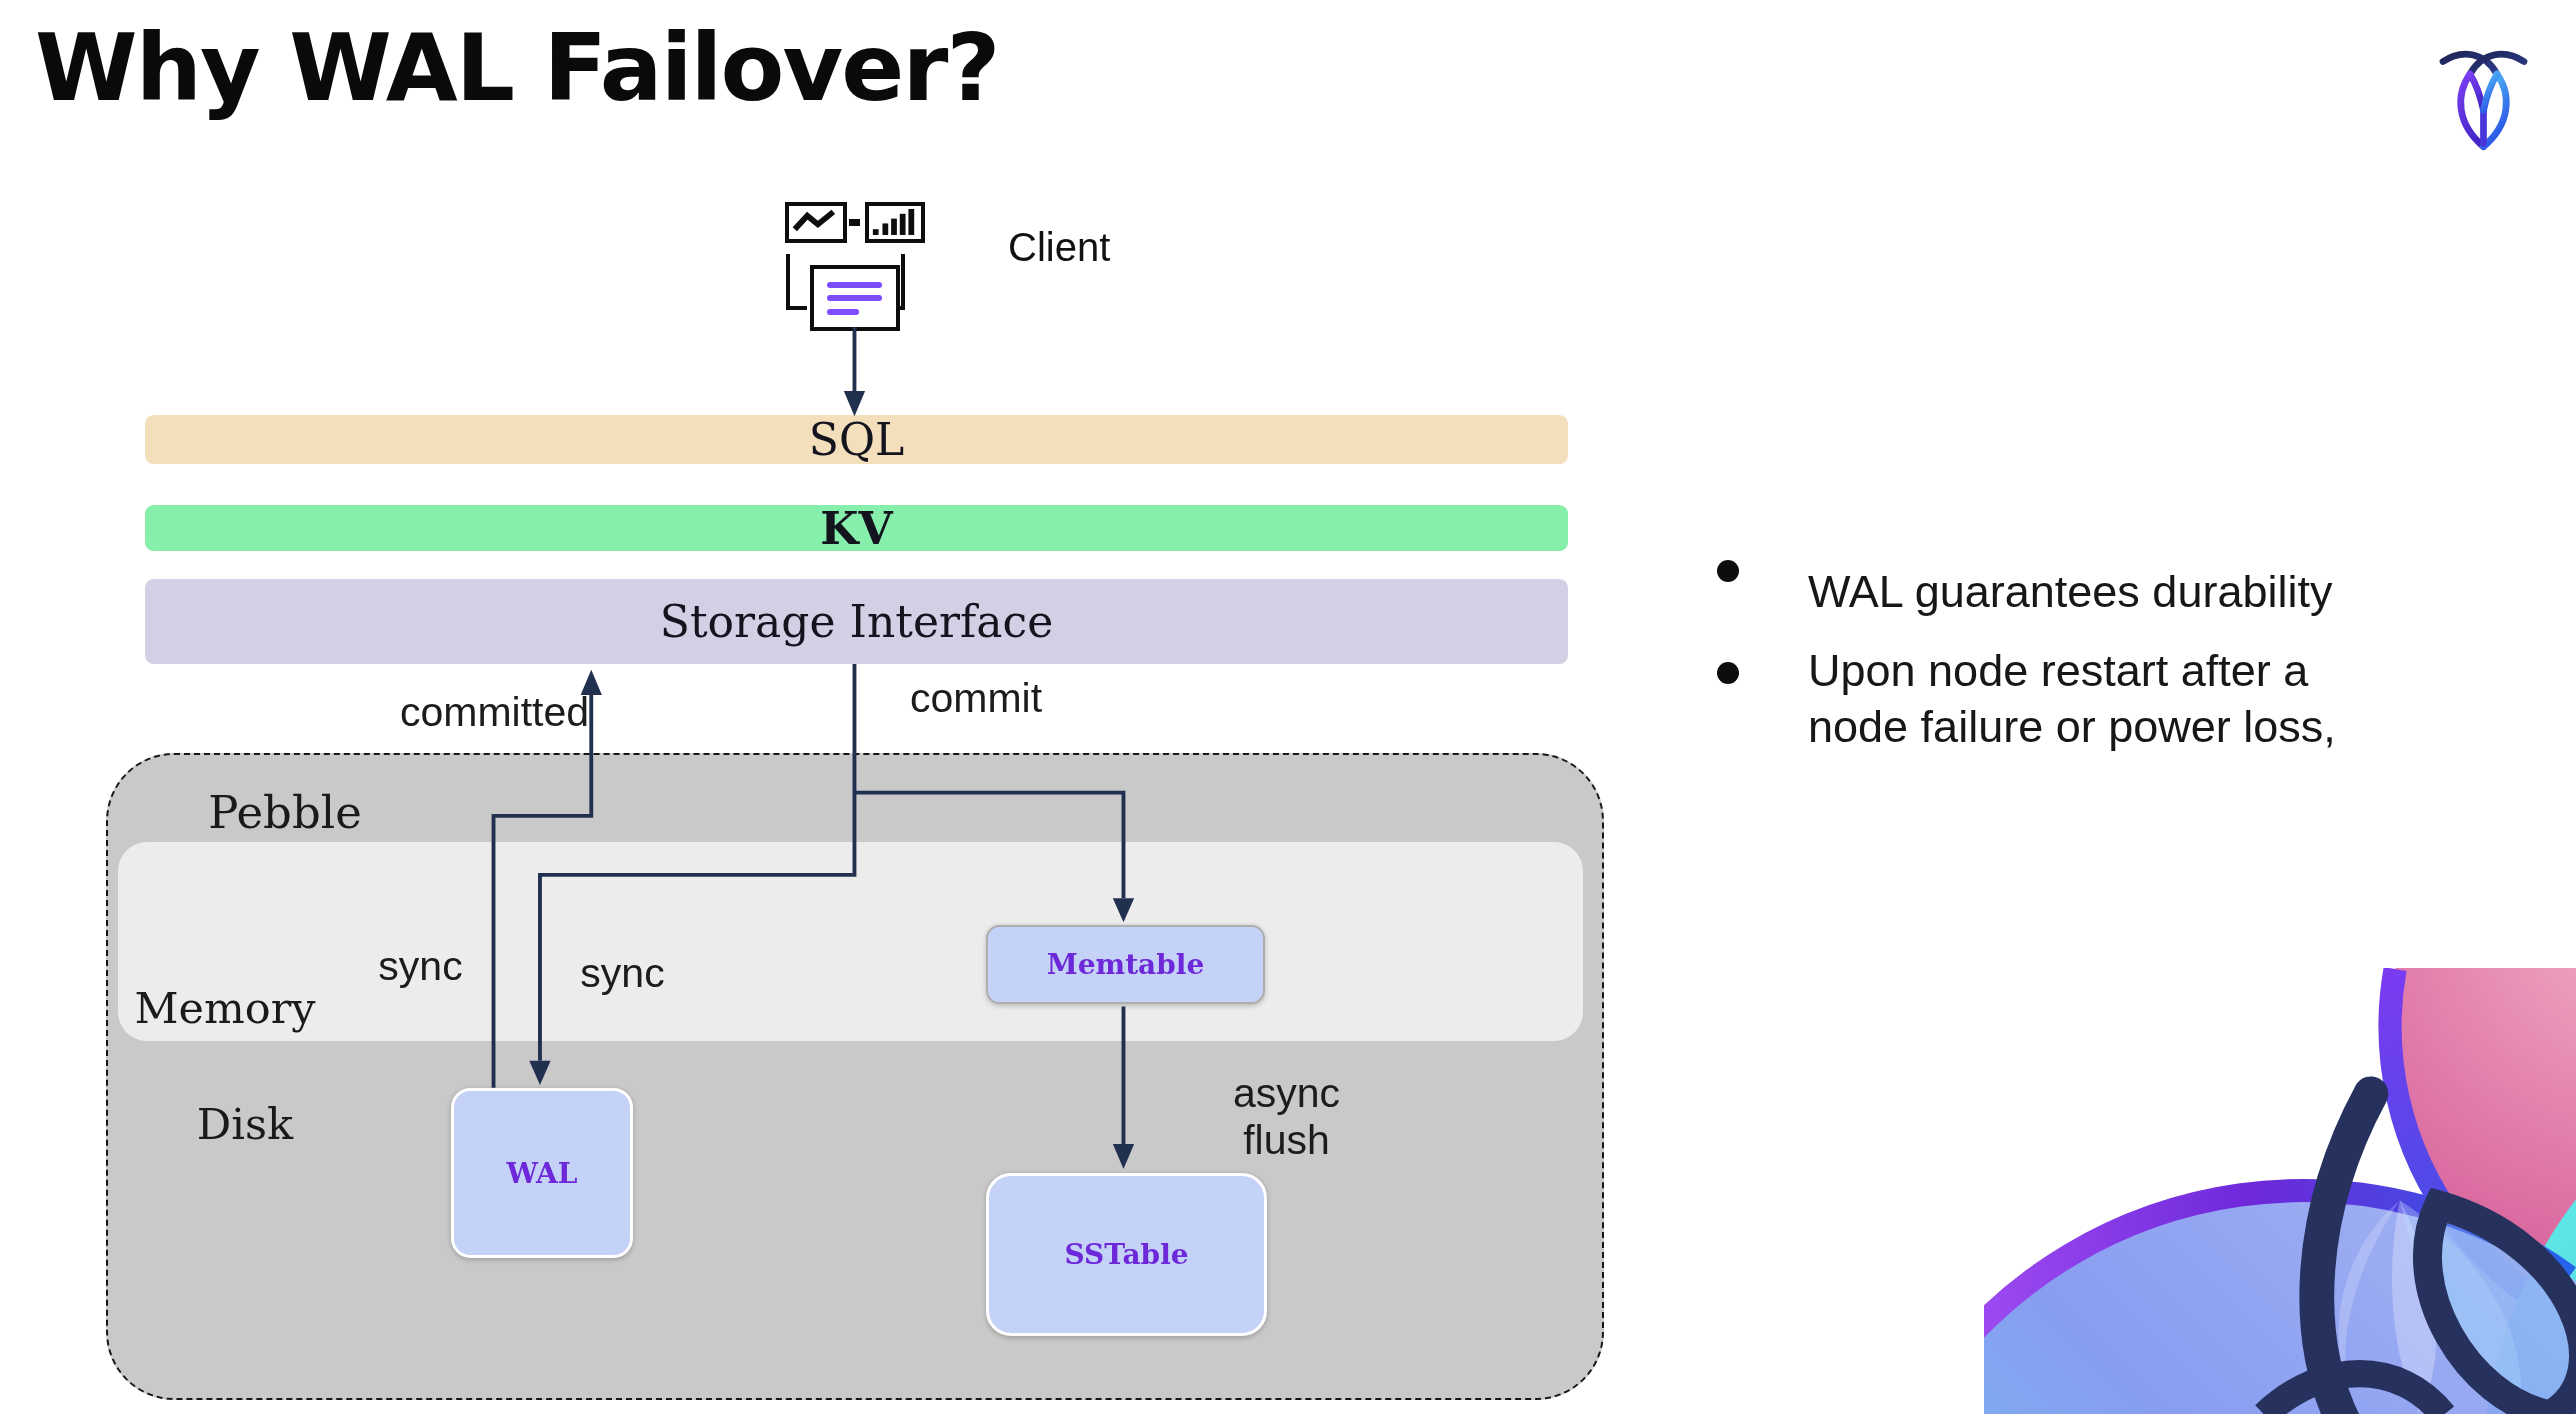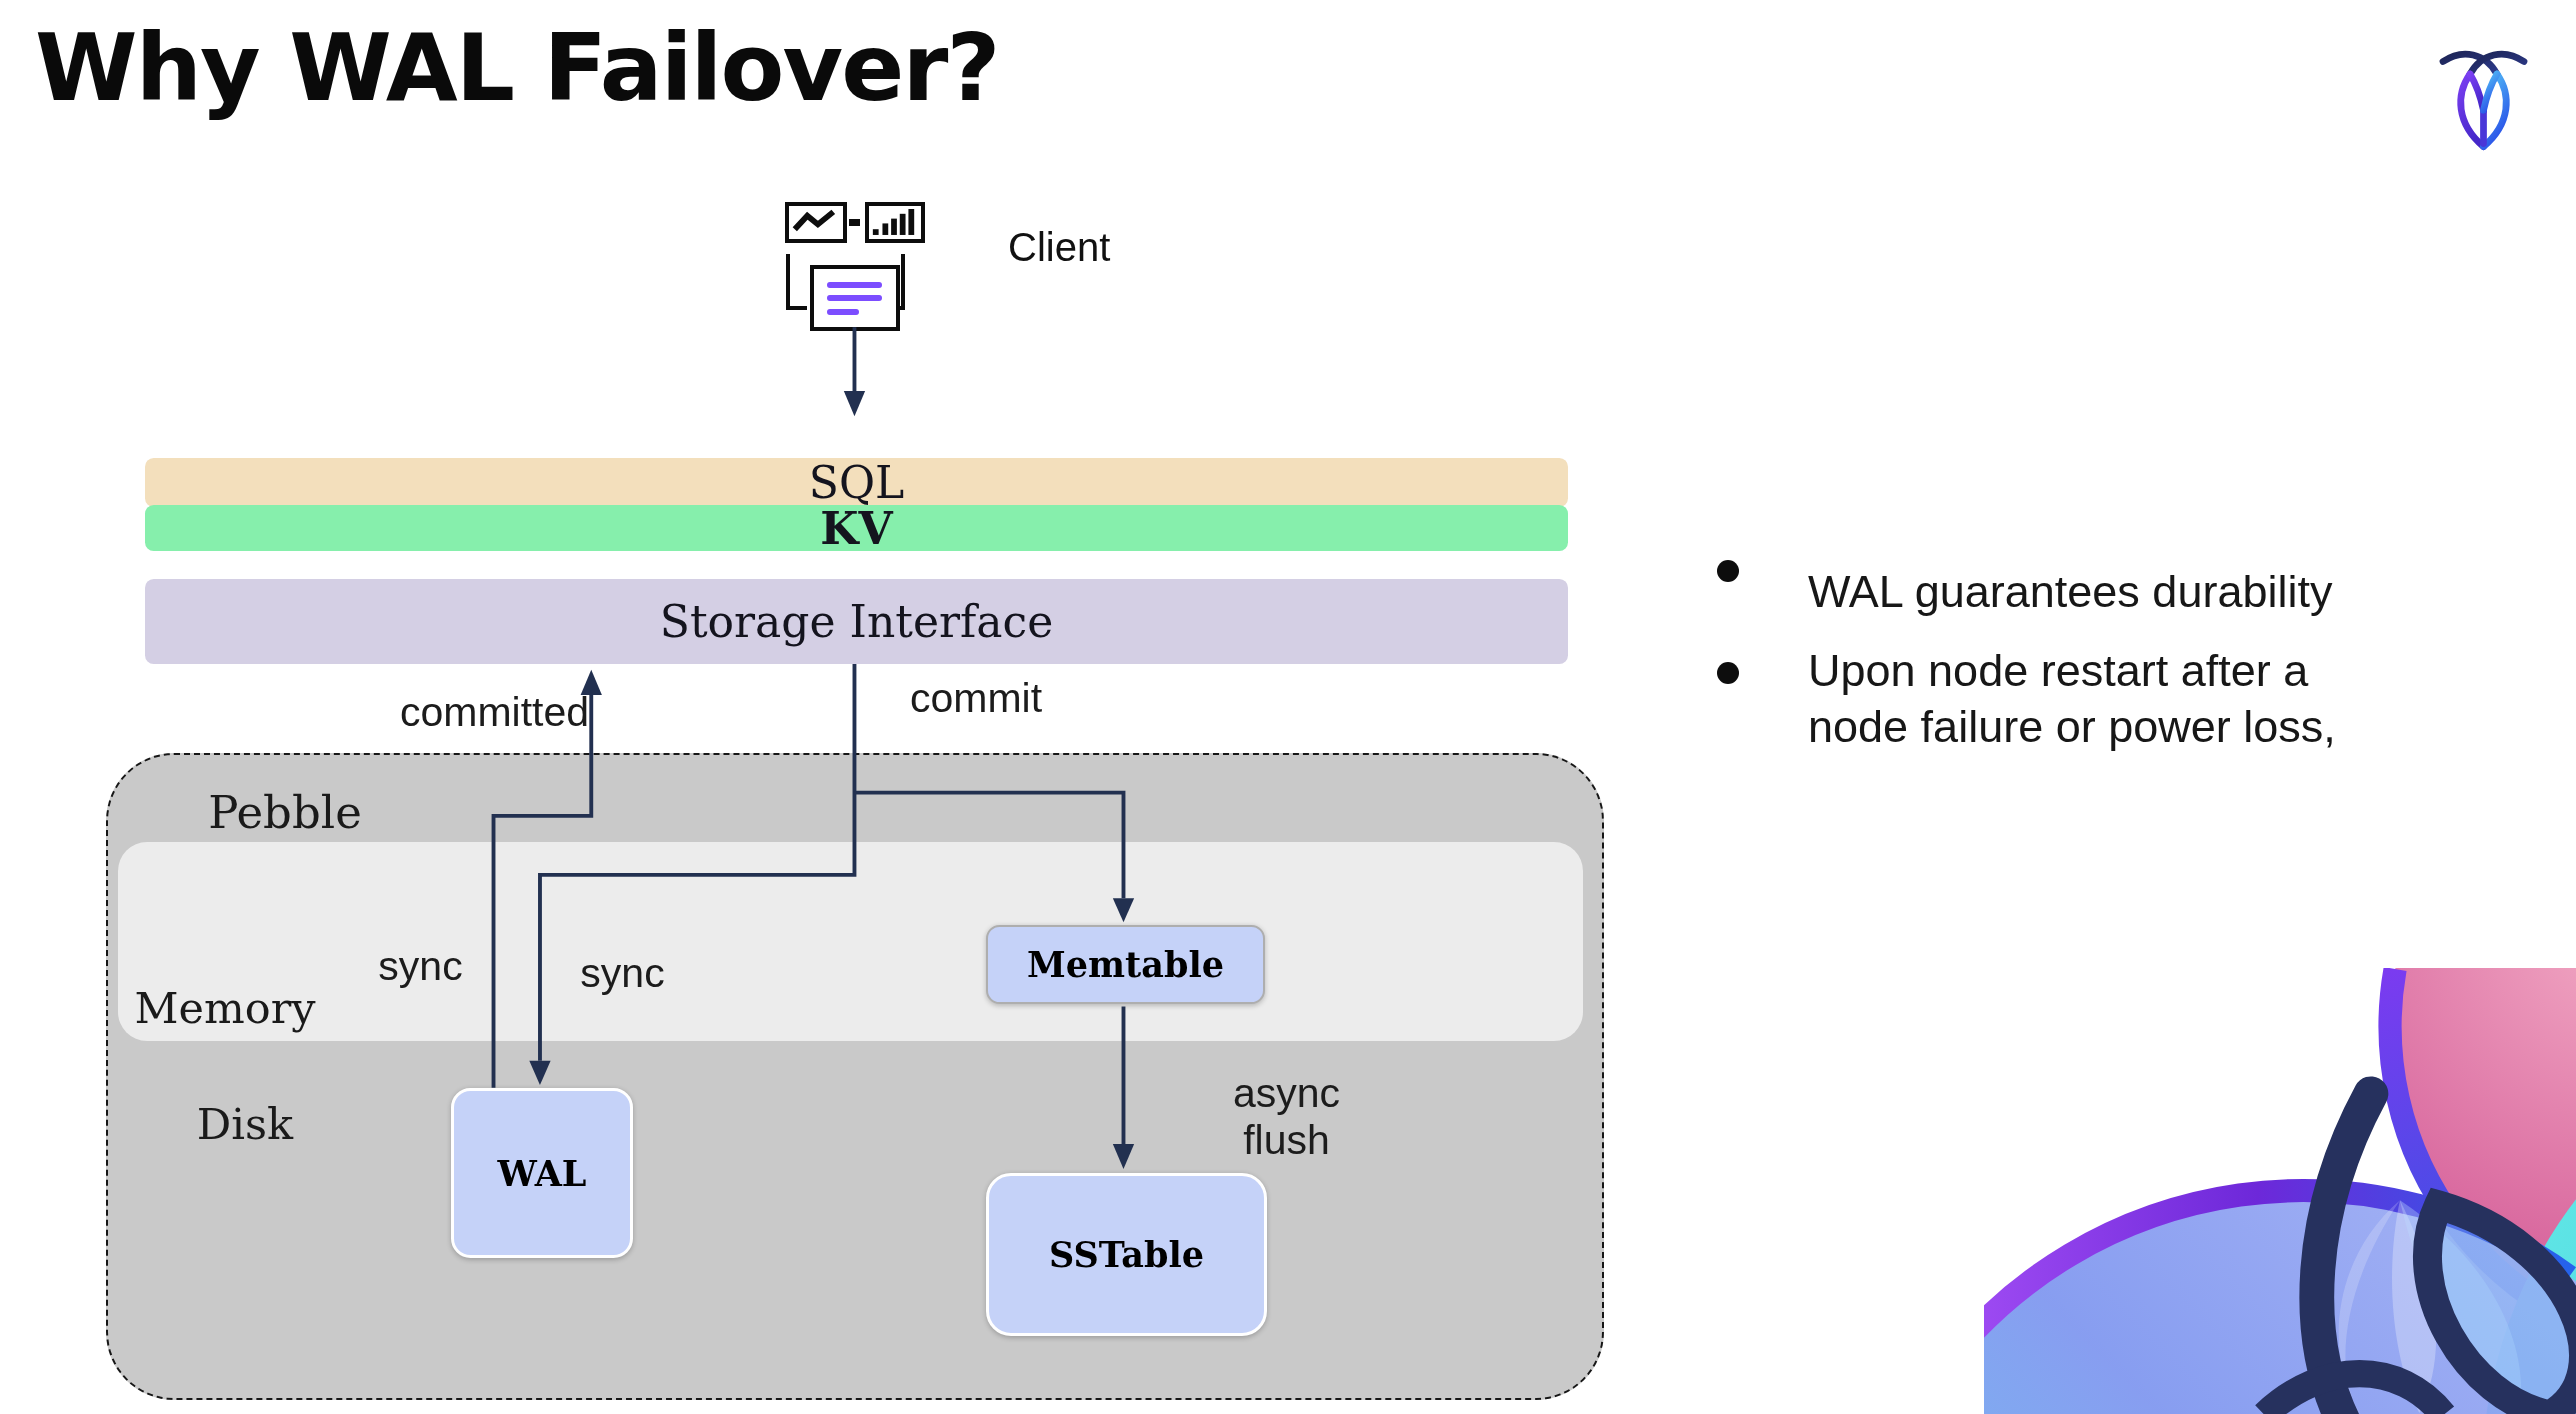--- a/index.html
+++ b/index.html
@@ -13,21 +13,21 @@
     left:35px;top:13.5px;font-family:"DejaVu Sans",sans-serif;
     font-weight:700;font-size:93px;letter-spacing:-1.9px;color:#0a0a0a;
   }
   
   .bar{
     left:145px;width:1423px;border-radius:8.7px;
     display:flex;align-items:center;justify-content:center;
     font-family:"DejaVu Serif","Liberation Serif",serif;
     font-size:44px;color:#14141e;
   }
-  #bar-sql{top:415px;height:49px;background:#f3dfbc;margin-top:43px;}
+  #bar-sql{top:415px;height:49px;background:#f3dfbc;}
   #bar-kv{top:505px;height:46px;background:#86efac;font-weight:bold;}
   #bar-storage{top:579px;height:85px;background:#d4cfe4;}
   
   #pebble-box{
     left:106px;top:753px;width:1498px;height:647px;box-sizing:border-box;
     background:#c9c9c9;border:2.9px dashed #161616;border-radius:68px;
   }
   #memory-band{
     left:118px;top:842px;width:1465px;height:199px;
     background:#ececec;border-radius:29px;
@@ -36,21 +36,21 @@
     font-family:"DejaVu Serif","Liberation Serif",serif;
     color:#1a1a1a;text-align:center;
   }
   #pebble-label{left:188px;top:786px;width:194px;font-size:45px;}
   #memory-label{left:128px;top:983px;width:194px;font-size:43px;}
   #disk-label{left:148px;top:1099px;width:194px;font-size:43px;}
   
   .node{
     background:#c5d2f8;display:flex;align-items:center;justify-content:center;
     font-family:"DejaVu Serif","Liberation Serif",serif;font-weight:bold;
-    font-size:35px;color:#000000;box-sizing:border-box;
+    font-size:28px;color:#6d28d9;box-sizing:border-box;
     box-shadow:0 1.9px 4.8px rgba(0,0,0,0.22);
     text-align:center;
   }
   #node-wal{left:451px;top:1088px;width:182px;height:170px;border:3.9px solid #ffffff;border-radius:19.4px;}
   #node-memtable{left:986px;top:925px;width:279px;height:79px;border:2.9px solid #aeaeae;border-radius:13.5px;}
   #node-sstable{left:986px;top:1173px;width:281px;height:163px;border:3.9px solid #ffffff;border-radius:25px;}
   
   .edge-label{
     font-family:"Liberation Sans",sans-serif;font-size:41px;color:#1c1c1c;text-align:center;
   }

